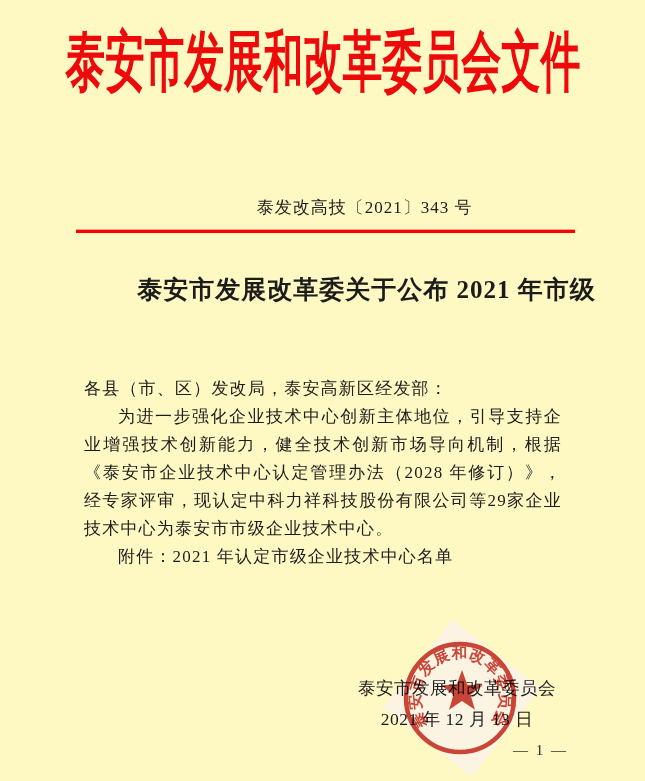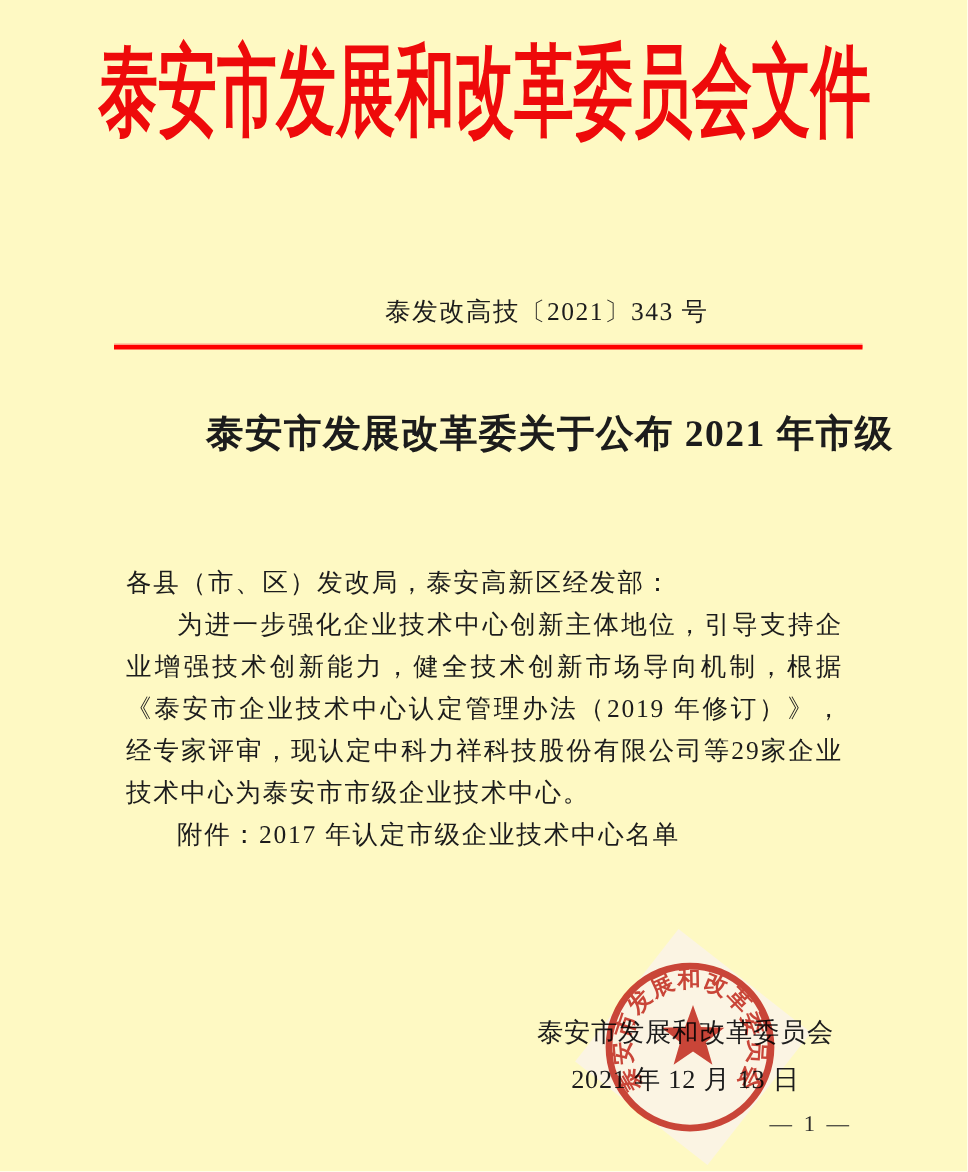--- a/index.html
+++ b/index.html
@@ -90,22 +90,22 @@
   <div class="doc-number">泰发改高技〔2021〕343 号</div>
 
   <div class="red-line"></div>
 
   <div class="title-block">
     <div>泰安市发展改革委关于公布 2021 年市级</div>
   </div>
 
   <div class="body-block">
     <p>各县（市、区）发改局，泰安高新区经发部：</p>
-    <p class="indent">为进一步强化企业技术中心创新主体地位，引导支持企业增强技术创新能力，健全技术创新市场导向机制，根据《泰安市企业技术中心认定管理办法（2019 年修订）》，经专家评审，现认定中科力祥科技股份有限公司等29家企业技术中心为泰安市市级企业技术中心。</p>
-    <p class="indent attachment">附件：2017 年认定市级企业技术中心名单</p>
+    <p class="indent">为进一步强化企业技术中心创新主体地位，引导支持企业增强技术创新能力，健全技术创新市场导向机制，根据《泰安市企业技术中心认定管理办法（2028 年修订）》，经专家评审，现认定中科力祥科技股份有限公司等29家企业技术中心为泰安市市级企业技术中心。</p>
+    <p class="indent attachment">附件：2021 年认定市级企业技术中心名单</p>
   </div>
 
   <div class="signature-block">
     <div>泰安市发展和改革委员会</div>
     <div class="sig-date">2021 年 12 月 13 日</div>
   </div>
 
   <div class="seal-paper"></div>
 
   <svg class="seal" width="130" height="130" viewBox="-65 -65 130 130">

